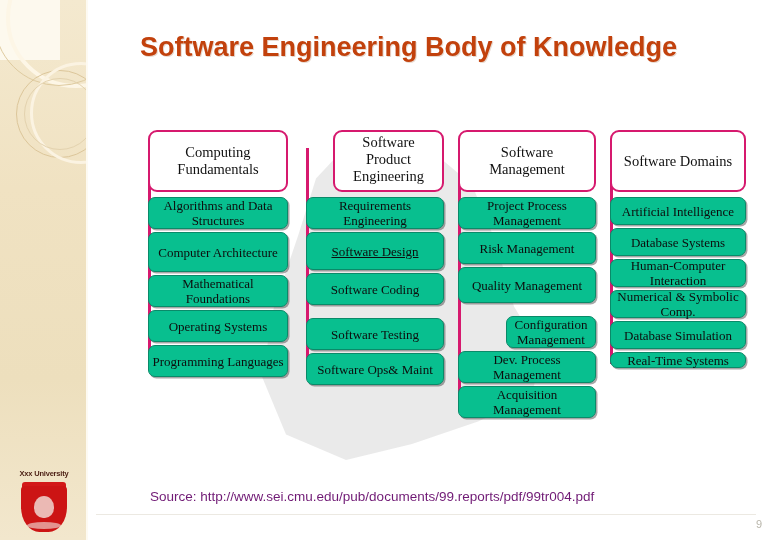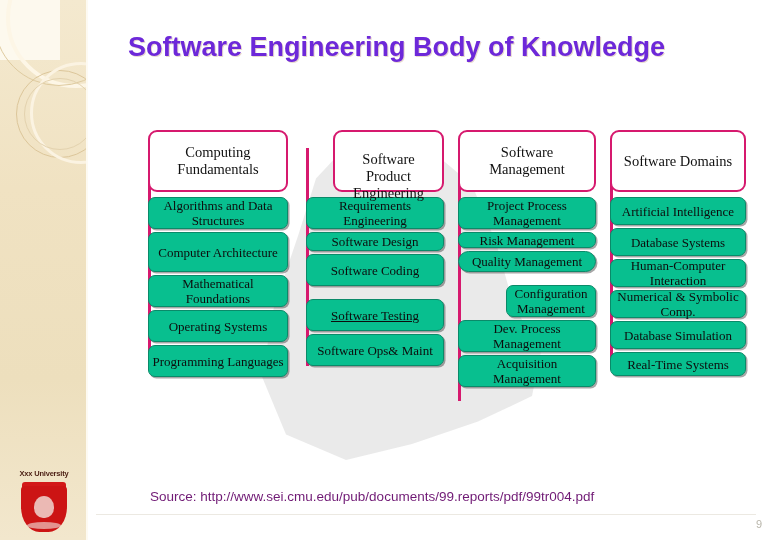--- a/index.html
+++ b/index.html
@@ -124,27 +124,27 @@
     left: 6px; bottom: 3px;
     width: 34px; height: 7px;
     border-radius: 50%;
     background: #efd8d2;
     opacity: .65;
   }
 
   
   #title {
     position: absolute;
-    left: 128px;
+    left: 140px;
     top: 30px;
     width: 540px;
     font-size: 27px;
     font-weight: bold;
     line-height: 34px;
-    color: #6d28d9;
+    color: #c2410c;
     text-shadow: 1px 1px 0 #e8d9cf;
   }
 
   
   #diagram {
     position: absolute;
     left: 146px;
     top: 130px;
     width: 560px;
     height: 340px;
@@ -186,21 +186,21 @@
     text-align: center;
     font-family: "Liberation Serif", serif;
     font-size: 14.5px;
     line-height: 17px;
     color: #111111;
     padding: 0 4px;
     z-index: 3;
   }
   .col-head.three-line {
     align-items: flex-start;
-    padding-top: 19px;
+    padding-top: 2px;
     margin-left: 27px;
   }
   .items {
     position: relative;
     margin-top: 5px;
     z-index: 2;
   }
   .item {
     box-sizing: border-box;
     background: #08bf8f;
@@ -288,48 +288,48 @@
           <div class="item" style="height: 32px;">Mathematical Foundations</div>
           <div class="item" style="height: 32px;">Operating Systems</div>
           <div class="item" style="height: 32px;">Programming Languages</div>
         </div>
       </div>
       <div class="column" style="left: 160px; width: 138px;">
         <div class="col-rail" style="height: 218px;"></div>
         <div class="col-head three-line">Software Product Engineering</div>
         <div class="items">
           <div class="item" style="height: 32px;">Requirements Engineering</div>
-          <div class="item" style="height: 19px;">Software Design</div>
+          <div class="item" style="height: 38px; text-decoration: underline;">Software Design</div>
           <div class="item" style="height: 32px;">Software Coding</div>
-          <div class="item gap" style="height: 32px; text-decoration: underline;">Software Testing</div>
+          <div class="item gap" style="height: 32px;">Software Testing</div>
           <div class="item" style="height: 32px;">Software Ops&amp; Maint</div>
         </div>
       </div>
       <div class="column" style="left: 312px; width: 138px;">
         <div class="col-rail" style="height: 253px;"></div>
         <div class="col-head">Software Management</div>
         <div class="items">
           <div class="item" style="height: 32px;">Project Process Management</div>
-          <div class="item" style="height: 16px;">Risk Management</div>
-          <div class="item" style="height: 21px; border-radius: 12px;">Quality Management</div>
+          <div class="item" style="height: 32px; border-radius: 6px;">Risk Management</div>
+          <div class="item" style="height: 36px;">Quality Management</div>
           <div class="item gap" style="height: 32px; margin-left: 48px;">Configuration Management</div>
           <div class="item" style="height: 32px;">Dev. Process Management</div>
           <div class="item" style="height: 32px;">Acquisition Management</div>
         </div>
       </div>
       <div class="column" style="left: 464px; width: 136px;">
         <div class="col-rail" style="height: 216px;"></div>
         <div class="col-head">Software Domains</div>
         <div class="items">
           <div class="item" style="height: 28px;">Artificial Intelligence</div>
           <div class="item" style="height: 28px;">Database Systems</div>
           <div class="item" style="height: 28px;">Human-Computer Interaction</div>
           <div class="item" style="height: 28px;">Numerical &amp; Symbolic Comp.</div>
           <div class="item" style="height: 28px;">Database Simulation</div>
-          <div class="item" style="height: 24px;">Real-Time Systems</div>
+          <div class="item" style="height: 16px;">Real-Time Systems</div>
         </div>
       </div>
     </div>
 
   <div id="source">Source: http://www.sei.cmu.edu/pub/documents/99.reports/pdf/99tr004.pdf</div>
 
   <div id="footer-rule"></div>
   <div id="page-number">9</div>
 
 </div>

